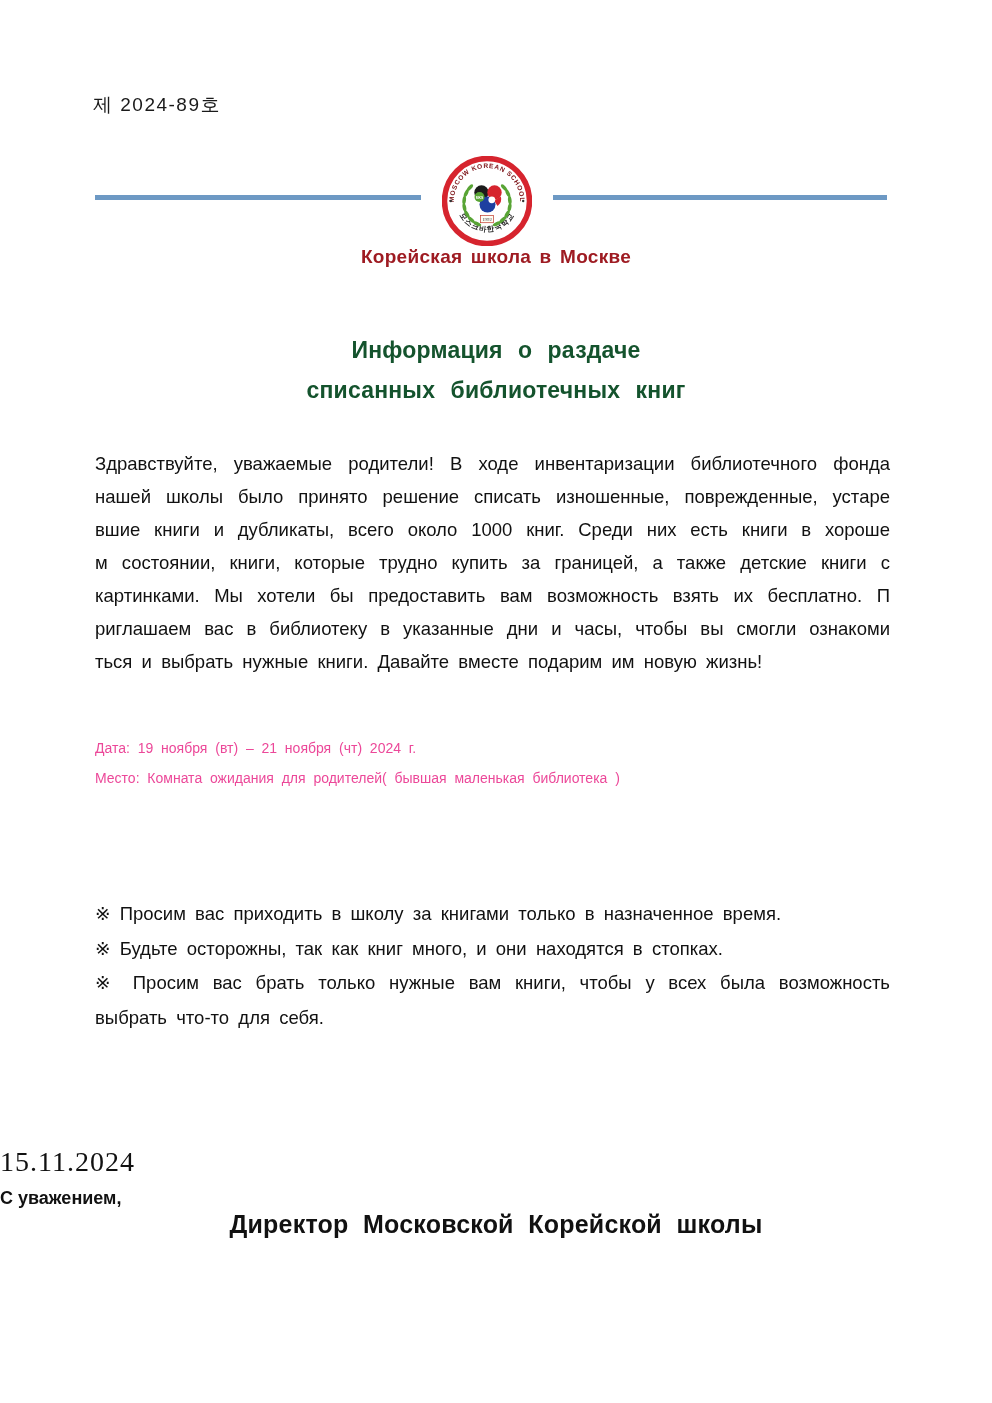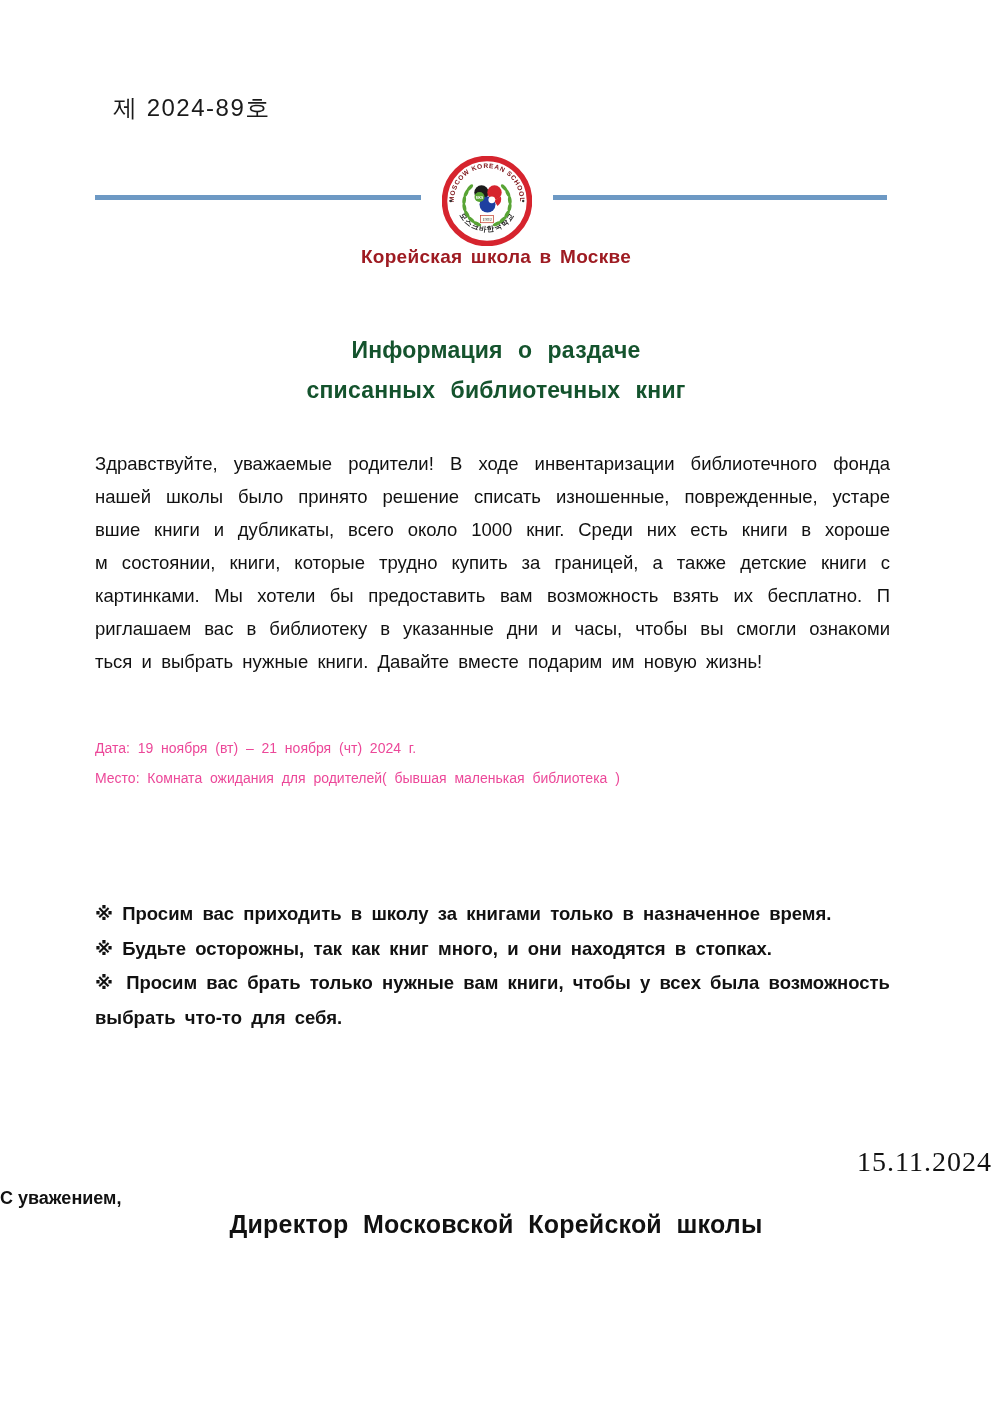--- a/index.html
+++ b/index.html
@@ -6,21 +6,21 @@
   .page{
     position:relative;
     width:992px;height:1403px;
     background:#ffffff;
     font-family:"Liberation Sans","DejaVu Sans",sans-serif;
     color:#121212;
     overflow:hidden;
   }
   .doc-number{
     position:absolute;left:93px;top:92px;
-    font-size:24px;letter-spacing:1.5px;color:#1a1a1a;margin-left:20px;
+    font-size:19px;letter-spacing:1.5px;color:#1a1a1a;
   }
   .header-rule{
     position:absolute;left:95px;top:195px;
     width:792px;height:5px;background:#6d99c4;
   }
   .logo-wrap{
     position:absolute;left:421px;top:146px;
     width:132px;height:104px;background:#ffffff;
     display:flex;align-items:flex-start;justify-content:center;
   }
@@ -43,24 +43,24 @@
   .line.j{text-align:justify;text-align-last:justify;}
   .line.l{text-align:left;word-spacing:.22em;}
   .details{
     position:absolute;left:95px;top:734px;width:795px;
     font-size:14px;line-height:29.5px;color:#ec4899;word-spacing:.28em;
   }
   .notes{
     position:absolute;left:95px;top:897px;width:795px;
     font-size:18.5px;line-height:34.5px;color:#111;
   }
-  .notes .line{min-height:34.5px;font-weight:bold;}
+  .notes .line{min-height:34.5px;}
   .footer-date{
     position:absolute;left:0;top:1146px;width:100%;
-    text-align:right;
+    text-align:left;
     font-family:"Liberation Serif","DejaVu Serif",serif;
     font-size:28px;letter-spacing:1px;color:#111;
   }
   .closing{
     position:absolute;left:0;top:1188px;width:100%;
     text-align:left;font-weight:bold;font-size:18px;color:#111;
   }
   .signature{
     position:absolute;left:0;top:1210px;width:100%;
     text-align:center;font-weight:bold;font-size:25px;

